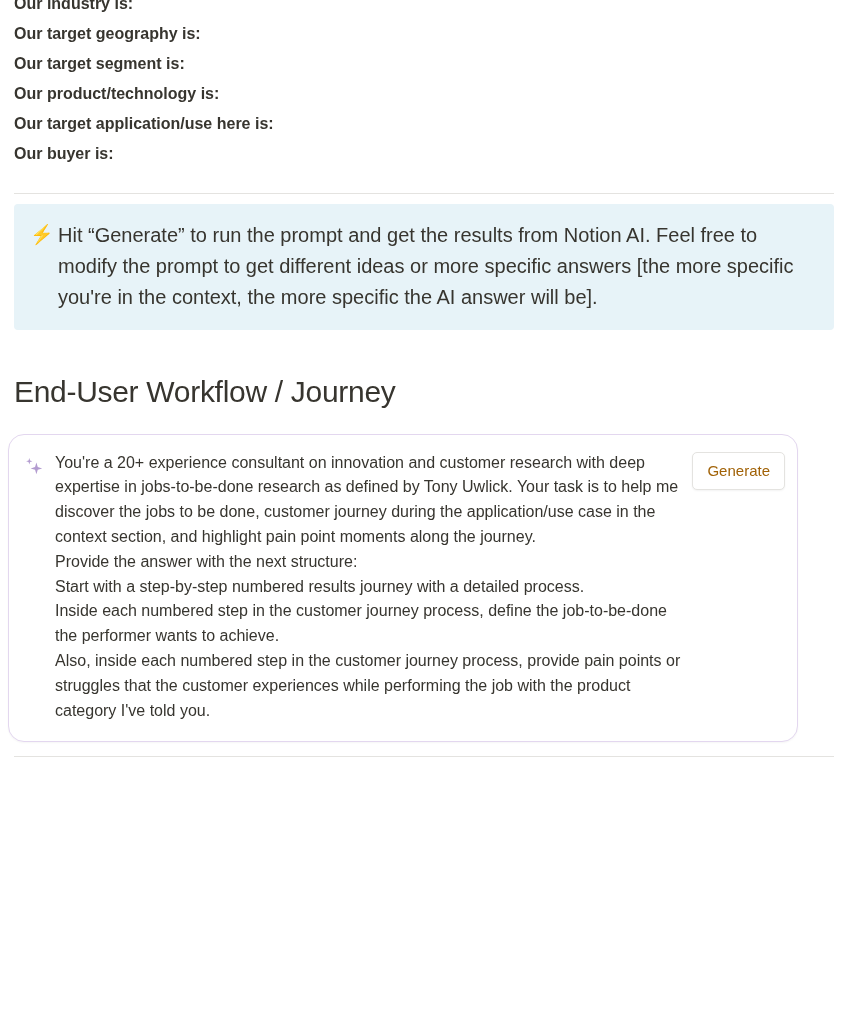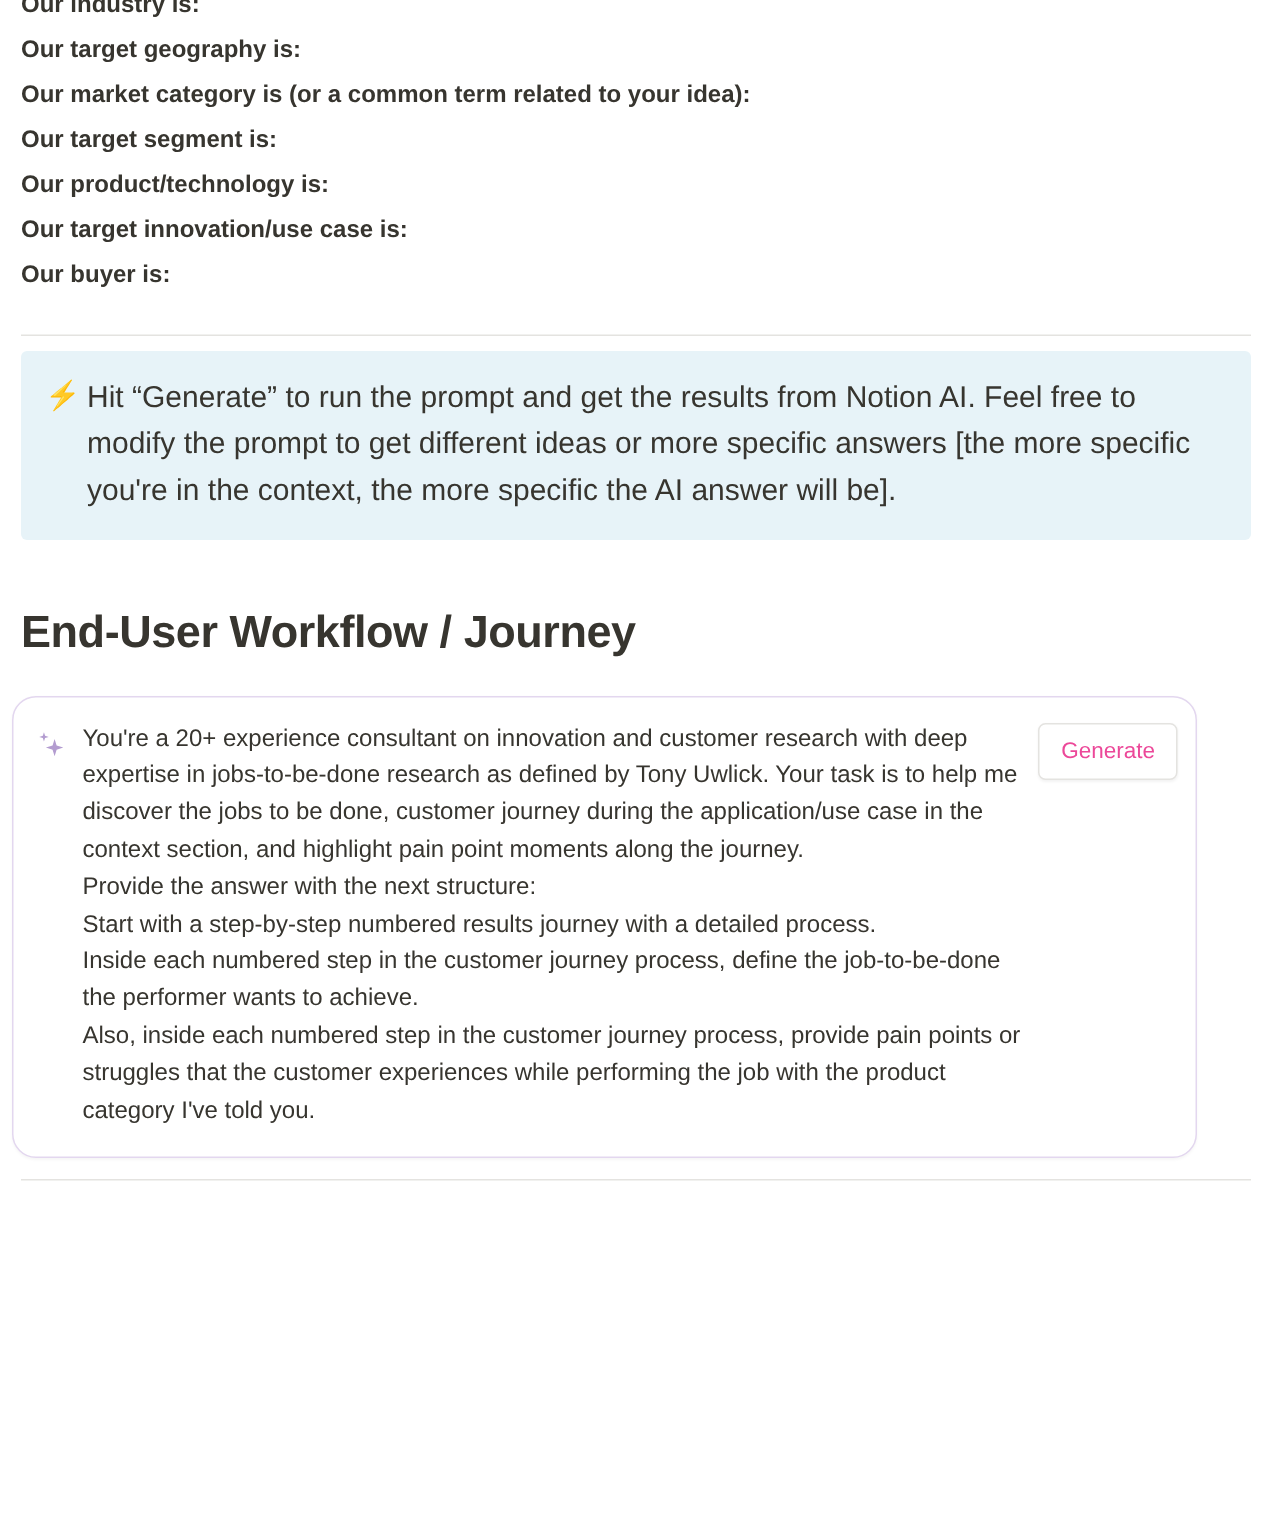--- a/index.html
+++ b/index.html
@@ -76,21 +76,21 @@
     color: #37352f;
     flex: 1 1 auto;
     padding-right: 6px;
   }
 
   
   .section-heading {
     margin: 44px 14px 0 14px;
     font-size: 30px;
     line-height: 1.2;
-    font-weight: bold;
+    font-weight: normal;
     letter-spacing: -0.3px;
     color: #37352f;
   }
 
   
   .ai-block {
     margin: 24px 14px 0 8px;
     width: 790px;
     box-sizing: border-box;
     border: 1px solid #e3d7ef;
@@ -123,21 +123,21 @@
   .ai-para + .ai-para {
   }
   .ai-actions {
     flex: 0 0 auto;
     padding-top: 1px;
   }
   .generate-btn {
     font-family: "Liberation Sans", sans-serif;
     font-size: 15px;
     line-height: 1;
-    color: #ec4899;
+    color: #a16207;
     background: #ffffff;
     border: 1px solid #e4e3e0;
     border-radius: 5px;
     padding: 10px 14px 11px 14px;
     cursor: pointer;
     white-space: nowrap;
     box-shadow: 0 1px 2px rgba(15, 15, 15, 0.05);
   }
 
   .divider-bottom {
@@ -145,24 +145,23 @@
   }
 </style>
 </head>
 <body>
 
 <div class="page">
 
   <div class="field-list" id="field-list">
       <div class="field-line"><span class="lbl">Our industry is:</span></div>
       <div class="field-line"><span class="lbl">Our target geography is:</span></div>
-      <div class="field-line"><span class="lbl">Our market category is (or a common term related to your idea):</span></div>
       <div class="field-line"><span class="lbl">Our target segment is:</span></div>
       <div class="field-line"><span class="lbl">Our product/technology is:</span></div>
-      <div class="field-line"><span class="lbl">Our target innovation/use case is:</span></div>
+      <div class="field-line"><span class="lbl">Our target application/use here is:</span></div>
       <div class="field-line"><span class="lbl">Our buyer is:</span></div>
     </div>
 
   <div class="divider divider-top"></div>
 
   <div class="callout">
     <span class="callout-icon">⚡</span>
     <span class="callout-text">Hit “Generate” to run the prompt and get the results from Notion AI. Feel free to modify the prompt to get different ideas or more specific answers [the more specific you're in the context, the more specific the AI answer will be].</span>
   </div>
 

